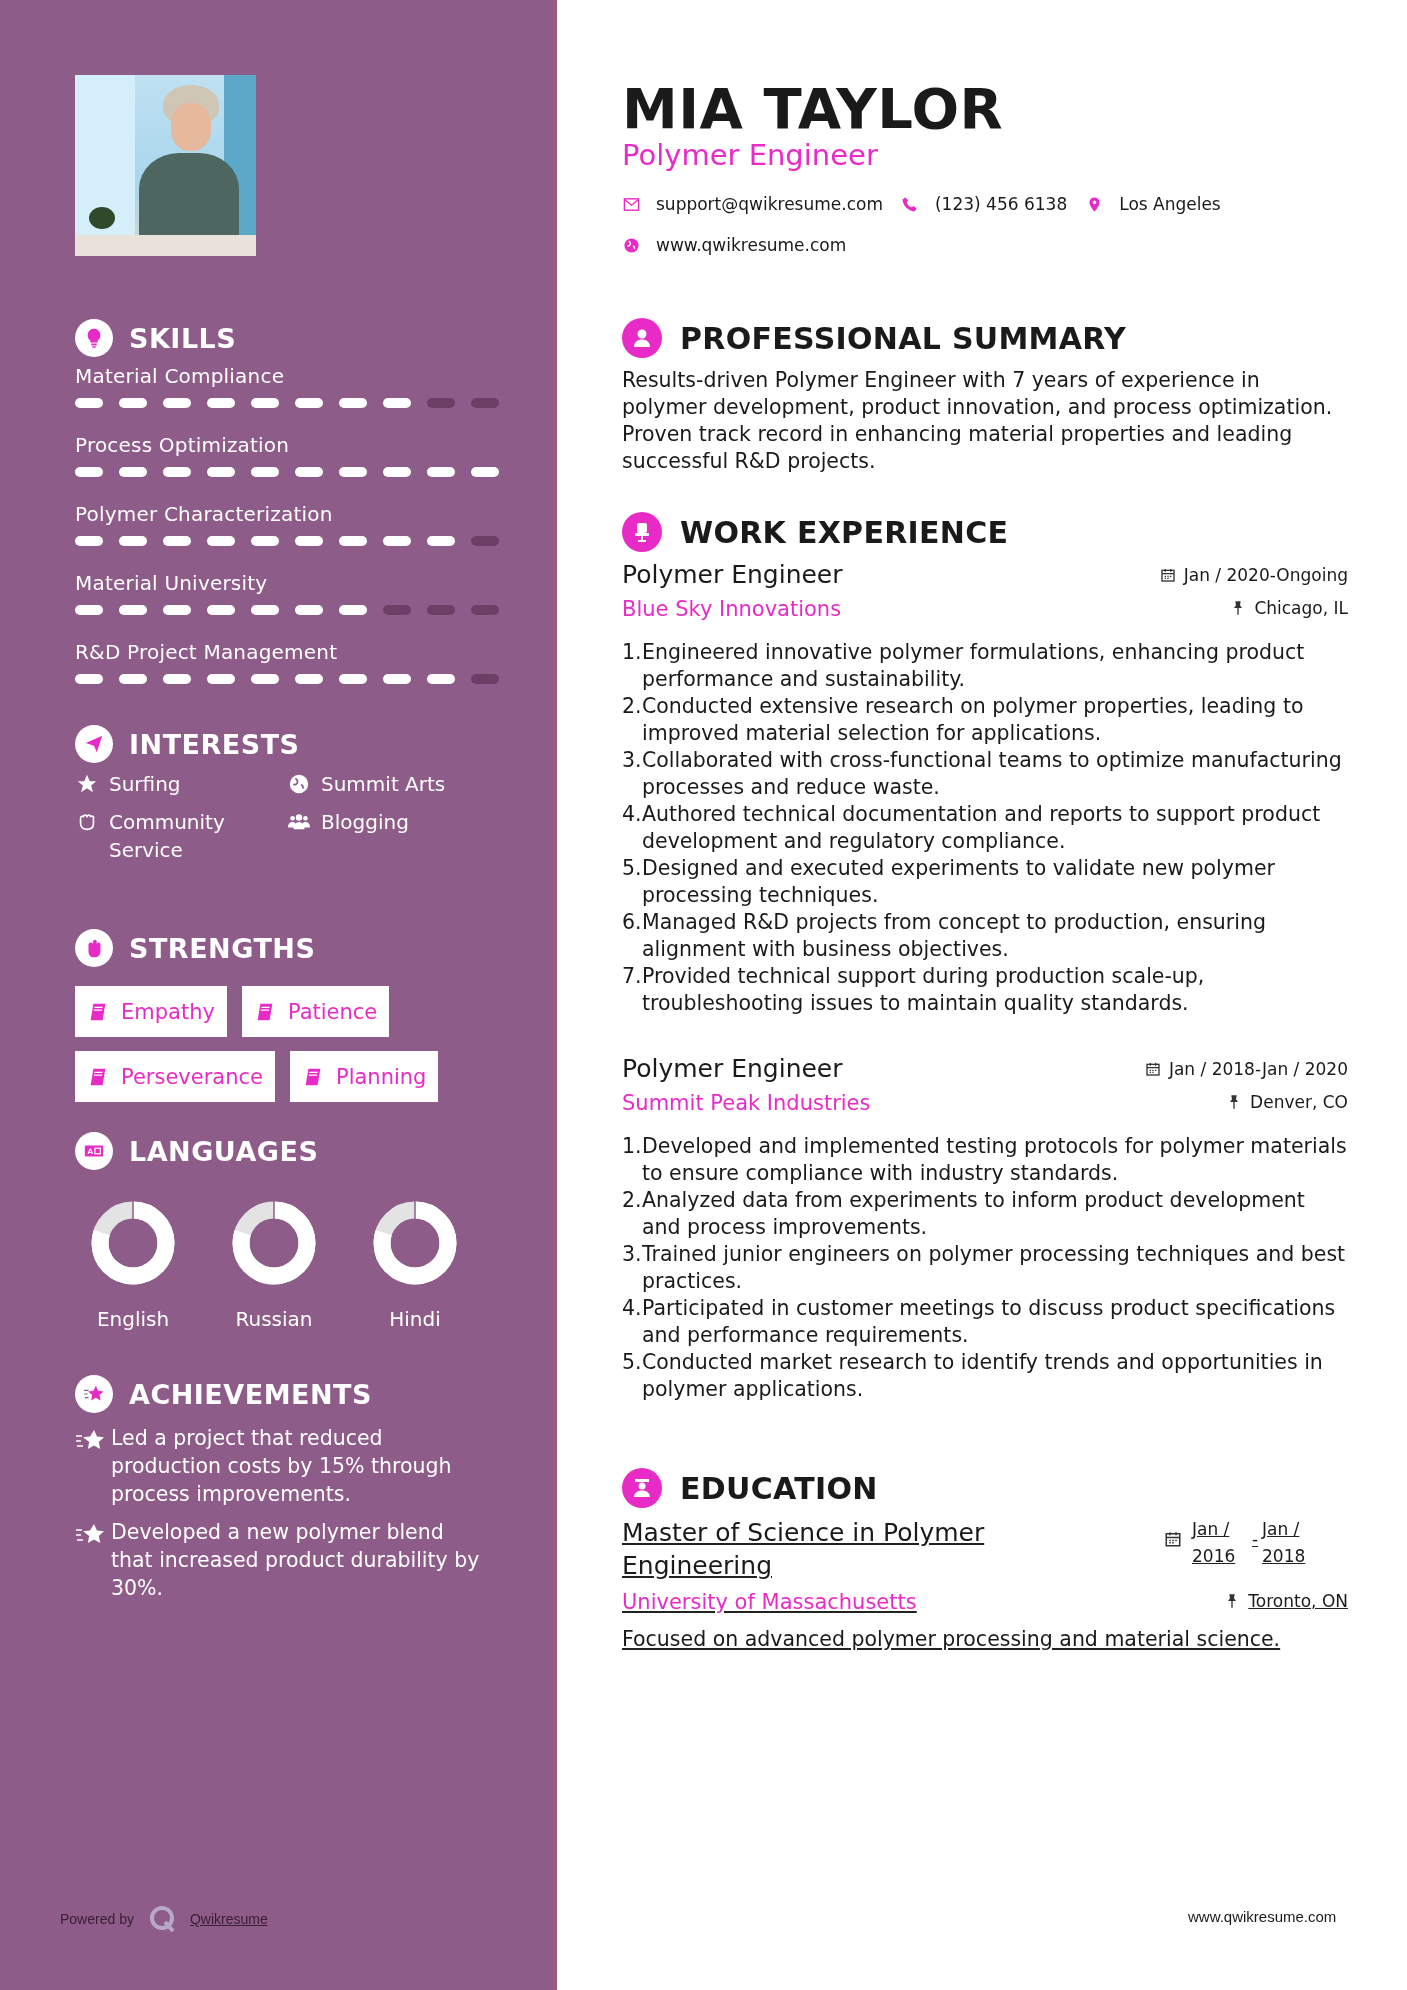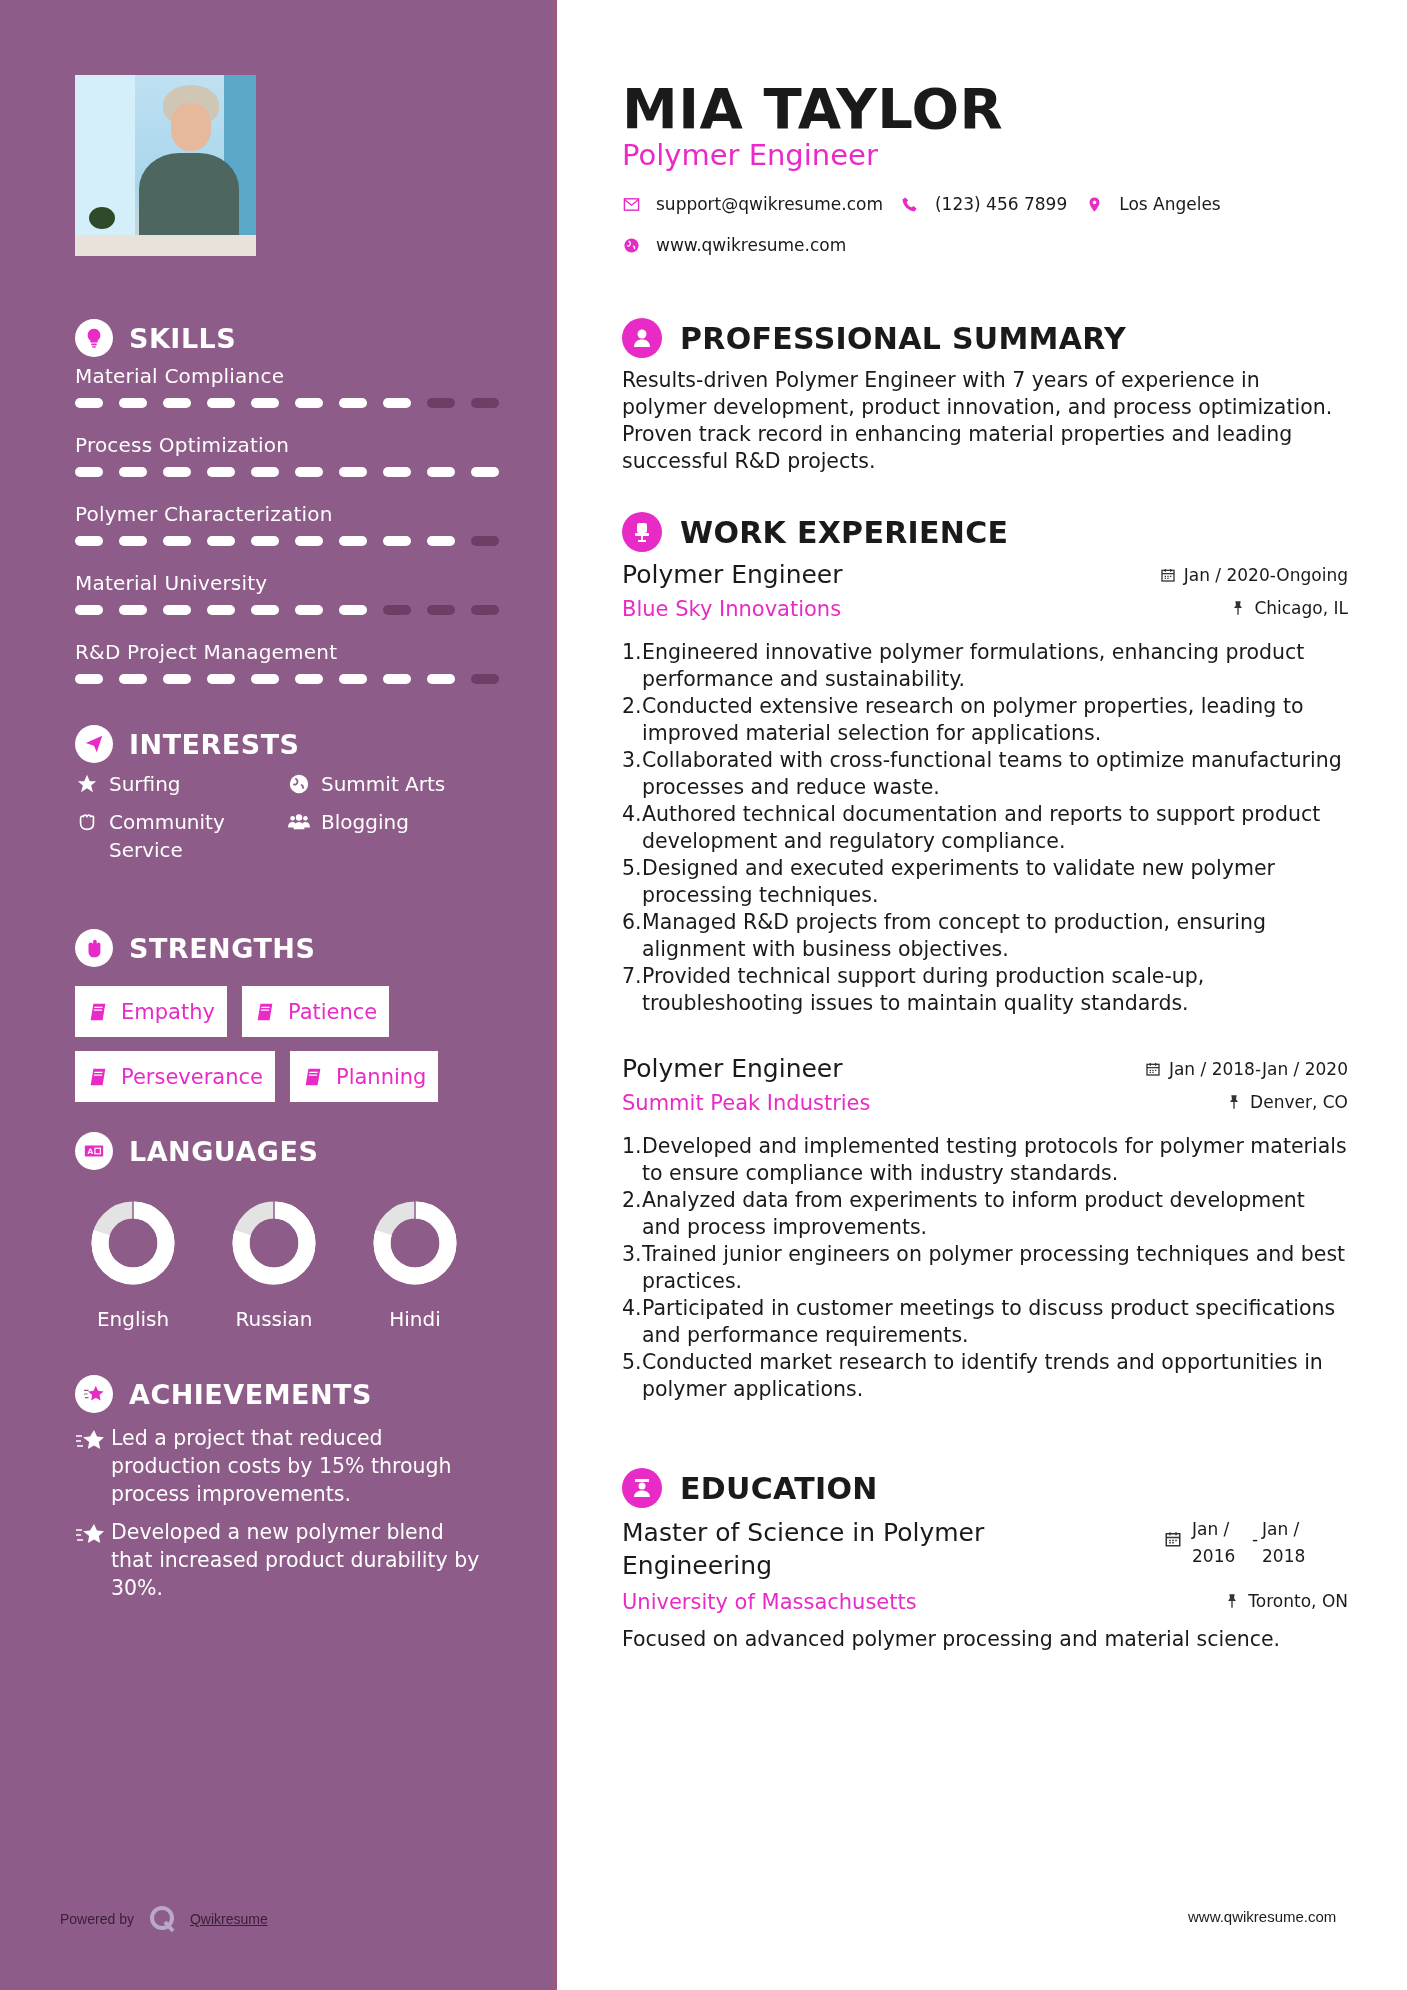--- a/index.html
+++ b/index.html
@@ -374,21 +374,21 @@
           </svg>
         </span>
       <span>support@qwikresume.com</span>
     </div>
     <div class="item">
       <span class="ci">
           <svg viewBox="0 0 24 24">
             <path d="M6 2l4 4-2 3c1 3 4 6 7 7l3-2 4 4-3 4C10 21 3 14 2 5z" fill="#e82bc6"></path>
           </svg>
         </span>
-      <span>(123) 456 7899</span>
+      <span>(123) 456 6138</span>
     </div>
     <div class="item">
       <span class="ci">
           <svg viewBox="0 0 24 24">
             <path d="M12 2a7 7 0 0 0-7 7c0 5 7 13 7 13s7-8 7-13a7 7 0 0 0-7-7z" fill="#e82bc6"></path>
             <circle cx="12" cy="9" r="2.5" fill="#fff"></circle>
           </svg>
         </span>
       <span>Los Angeles</span>
     </div>
@@ -527,21 +527,21 @@
     <span class="ico">
         <svg viewBox="0 0 24 24">
           <path d="M5 3h14v3H5z" fill="#fff"></path>
           <circle cx="12" cy="10" r="3.5" fill="#fff"></circle>
           <path d="M4 21c0-4 3.5-6.5 8-6.5s8 2.5 8 6.5z" fill="#fff"></path>
         </svg>
       </span>
     <span class="title">EDUCATION</span>
   </div>
 
-  <div class="job" style="top:1516px;">
+  <div class="job" style="top:1516px;text-decoration:underline;">
     <div class="job-row" style="align-items:flex-start;">
       <span class="job-title" style="width:420px; line-height:33px;">Master of Science in Polymer Engineering</span>
       <span class="edu-dates" style="margin-right:26px;">
         <svg viewBox="0 0 24 24">
             <rect x="3" y="5" width="18" height="16" fill="none" stroke="#333" stroke-width="2"></rect>
             <path d="M3 10h18M8 3v4M16 3v4M7 14h2M11 14h2M15 14h2M7 17h2M11 17h2" stroke="#333" stroke-width="2"></path>
           </svg>
         <span class="col">
             <div>Jan /</div>
             <div>2016</div>

